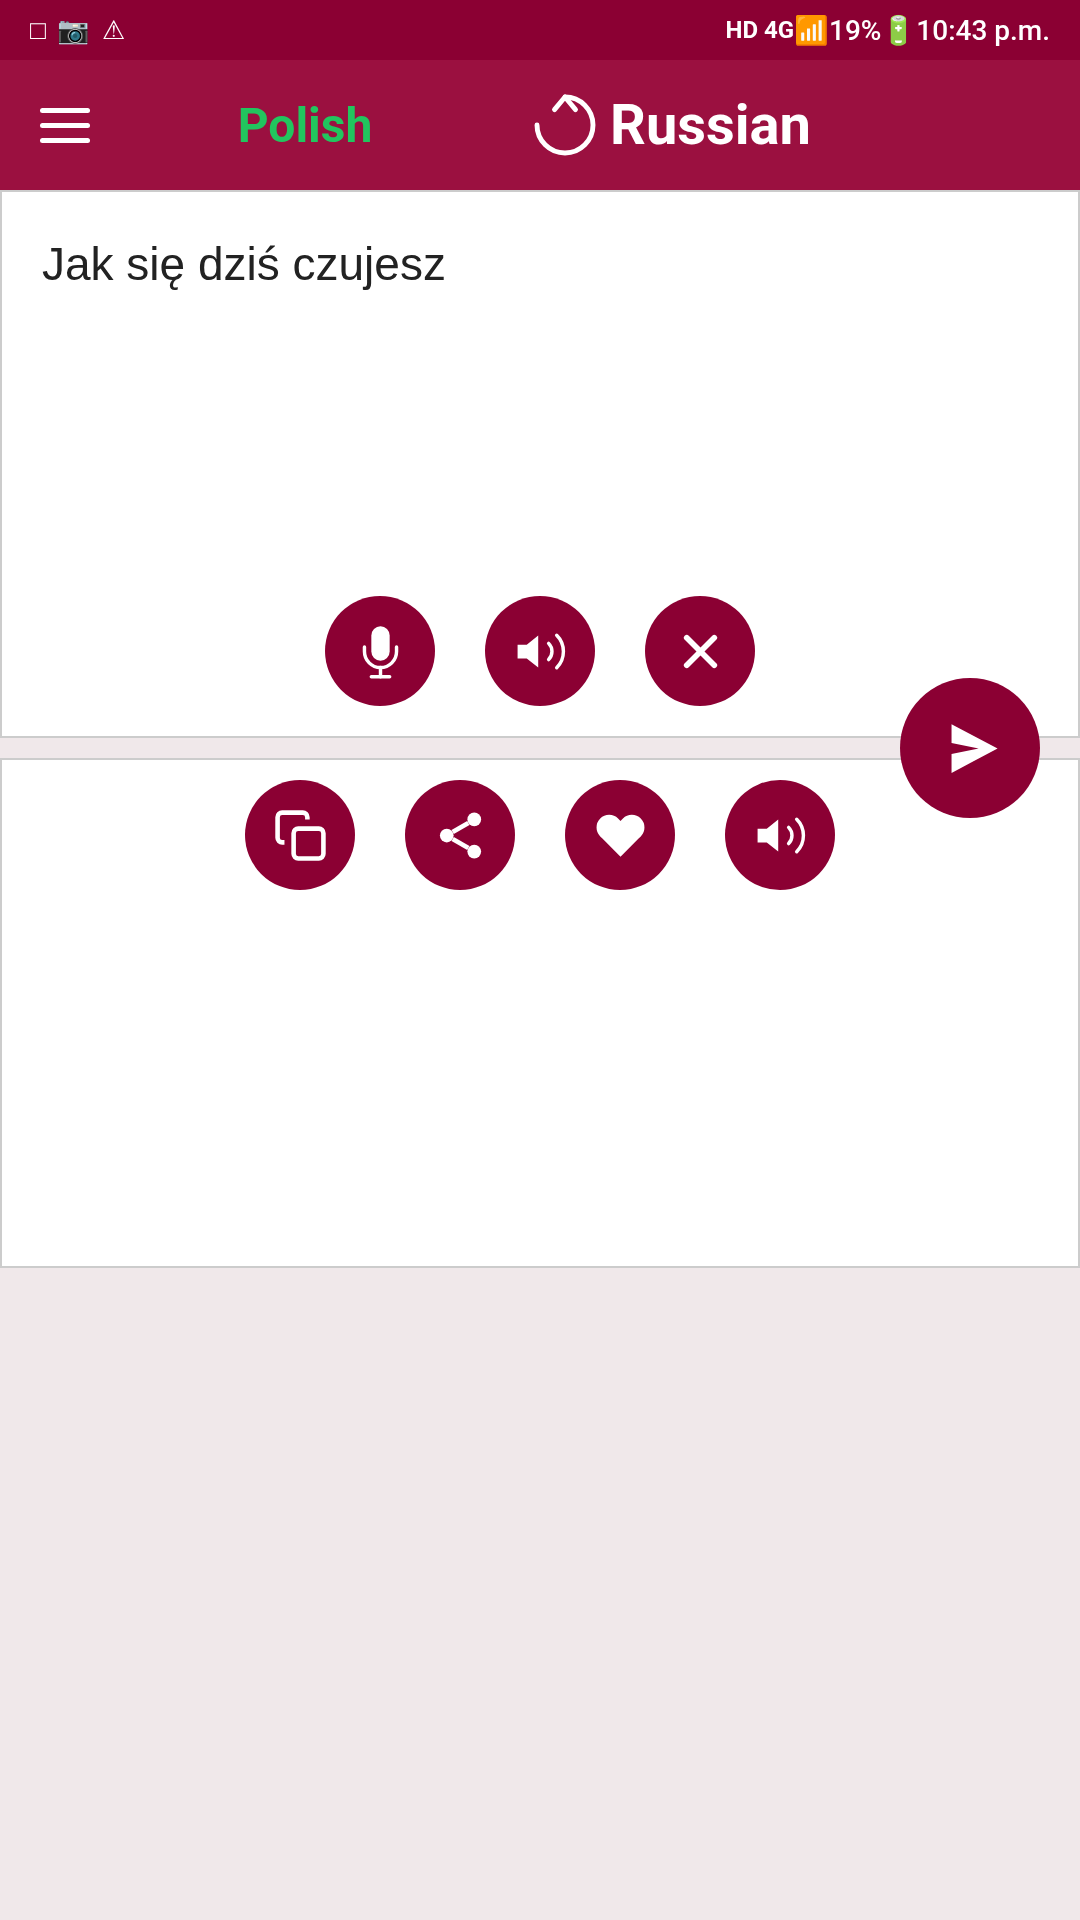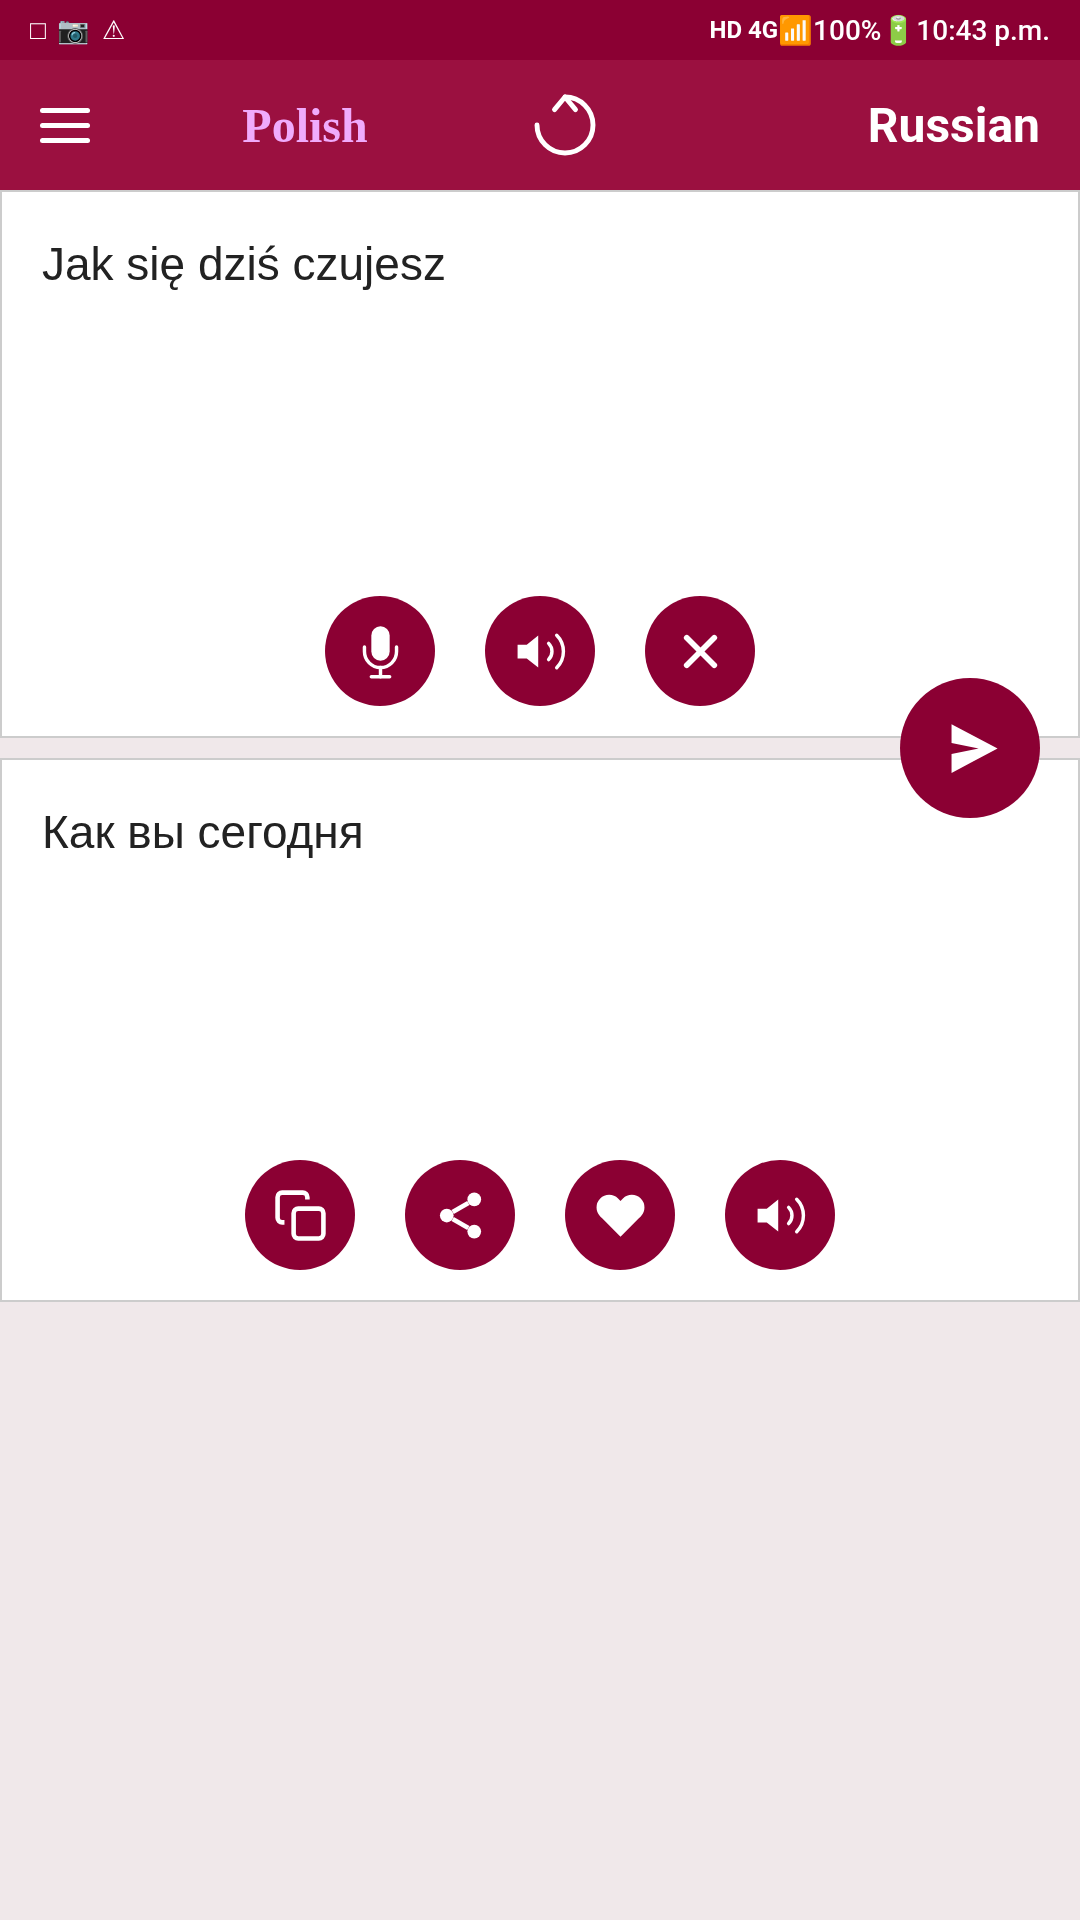--- a/index.html
+++ b/index.html
@@ -69,49 +69,48 @@
       display: block;
       width: 50px;
       height: 5px;
       background-color: white;
       border-radius: 3px;
     }
 
     .toolbar-lang-left {
       font-size: 48px;
       font-weight: bold;
-      color: #f0abfc;
+      color: #22c55e;
       flex: 1;
       text-align: center;
-      font-family: Liberation Serif, serif;
     }
 
     .toolbar-swap {
       width: 90px;
       height: 90px;
       display: flex;
       align-items: center;
       justify-content: center;
       cursor: pointer;
     }
 
     .toolbar-swap svg {
       width: 70px;
       height: 70px;
       fill: none;
       stroke: white;
       stroke-width: 5;
     }
 
     .toolbar-lang-right {
-      font-size: 48px;
+      font-size: 56px;
       font-weight: bold;
       color: white;
       flex: 1;
-      text-align: right;
+      text-align: left;
     }
 
     
     .input-section {
       width: 100%;
       background-color: white;
       border: 2px solid #ccc;
       position: relative;
       min-height: 500px;
     }
@@ -226,21 +225,21 @@
 
 <div class="status-bar">
   <div class="status-bar-left">
     <span class="status-icon">□</span>
     <span class="status-icon">📷</span>
     <span class="status-icon">⚠</span>
   </div>
   <div class="status-bar-right">
     <span style="font-size:24px; font-weight:bold;">HD 4G</span>
     <span style="font-size:28px;">📶</span>
-    <span>100%</span>
+    <span>19%</span>
     <span>🔋</span>
     <span>10:43 p.m.</span>
   </div>
 </div>
 
 <div class="toolbar">
   <div class="toolbar-menu">
     <span></span>
     <span></span>
     <span></span>
@@ -285,21 +284,20 @@
 
 <div class="send-btn-wrapper">
   <button class="send-btn" title="Translate">
     <svg viewBox="0 0 24 24" xmlns="http://www.w3.org/2000/svg">
       <polygon points="5,3 22,12 5,21 5,14 15,12 5,10" fill="white"></polygon>
     </svg>
   </button>
 </div>
 
 <div class="output-section">
-  <div class="output-text">Как вы сегодня</div>
   <div class="output-controls">
     <button class="circle-btn" title="Copy">
       <svg viewBox="0 0 24 24" xmlns="http://www.w3.org/2000/svg">
         <rect x="9" y="9" width="13" height="13" rx="2" ry="2" fill="none" stroke="white" stroke-width="2"></rect>
         <path d="M5 15H4a2 2 0 0 1-2-2V4a2 2 0 0 1 2-2h9a2 2 0 0 1 2 2v1" fill="none" stroke="white" stroke-width="2"></path>
       </svg>
     </button>
     <button class="circle-btn" title="Share">
       <svg viewBox="0 0 24 24" xmlns="http://www.w3.org/2000/svg">
         <circle cx="18" cy="5" r="3" fill="white"></circle>

